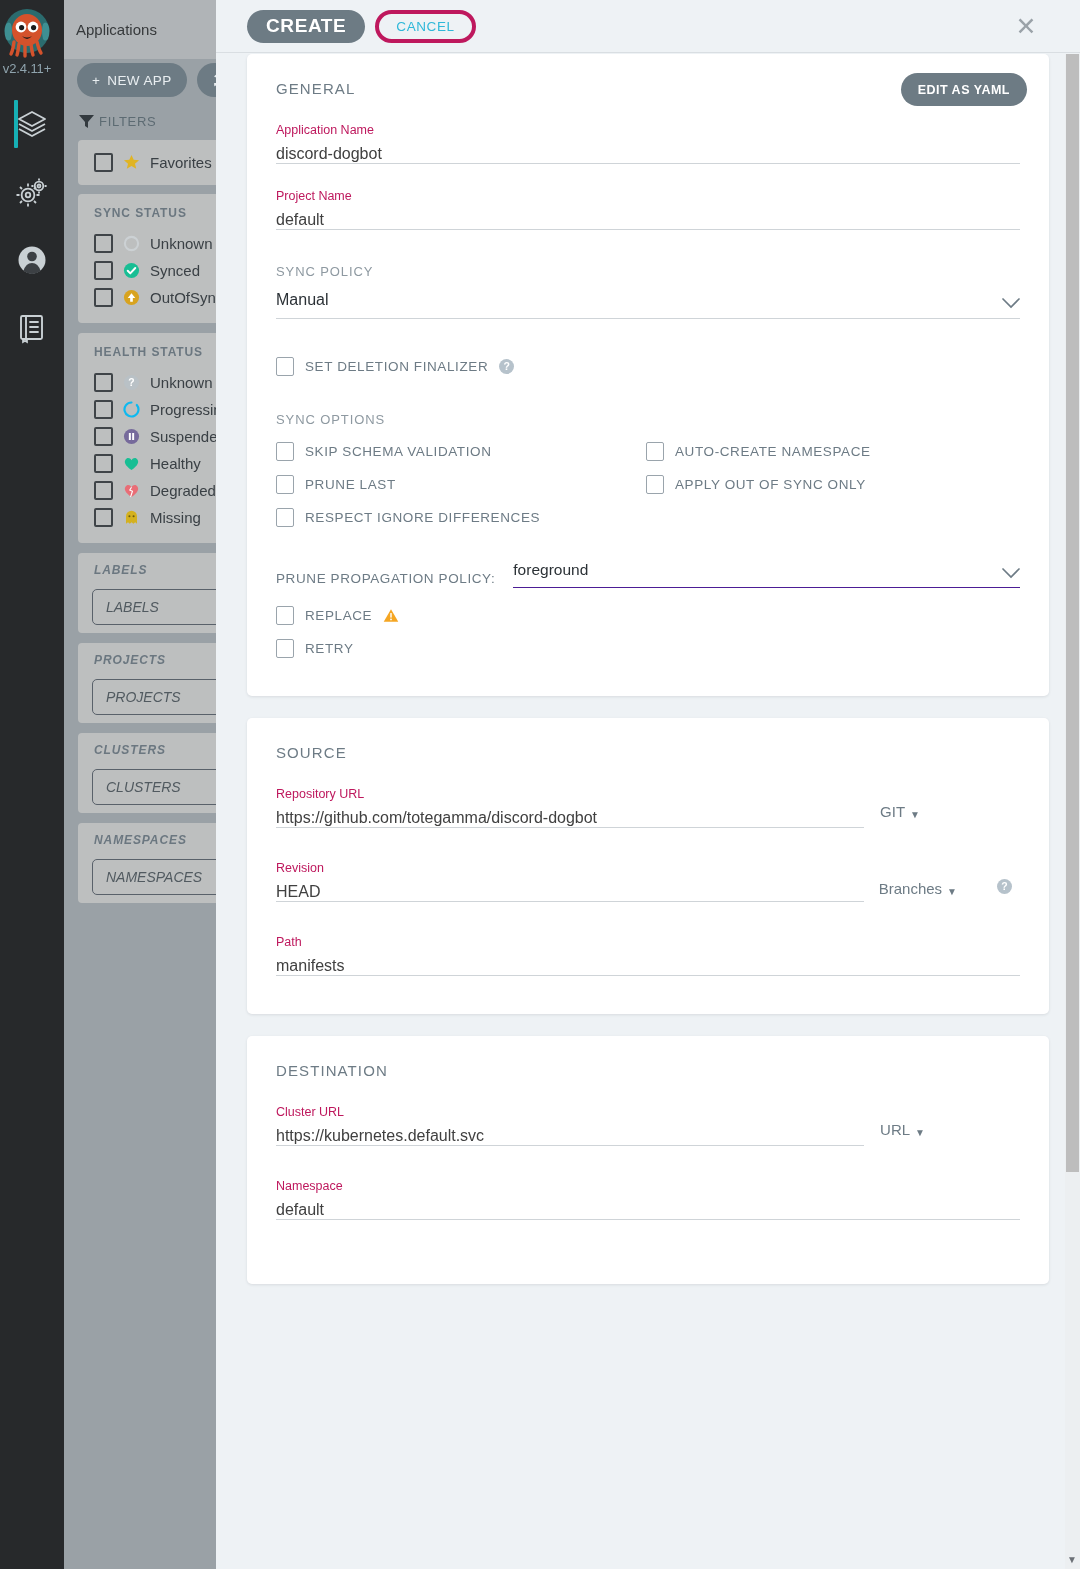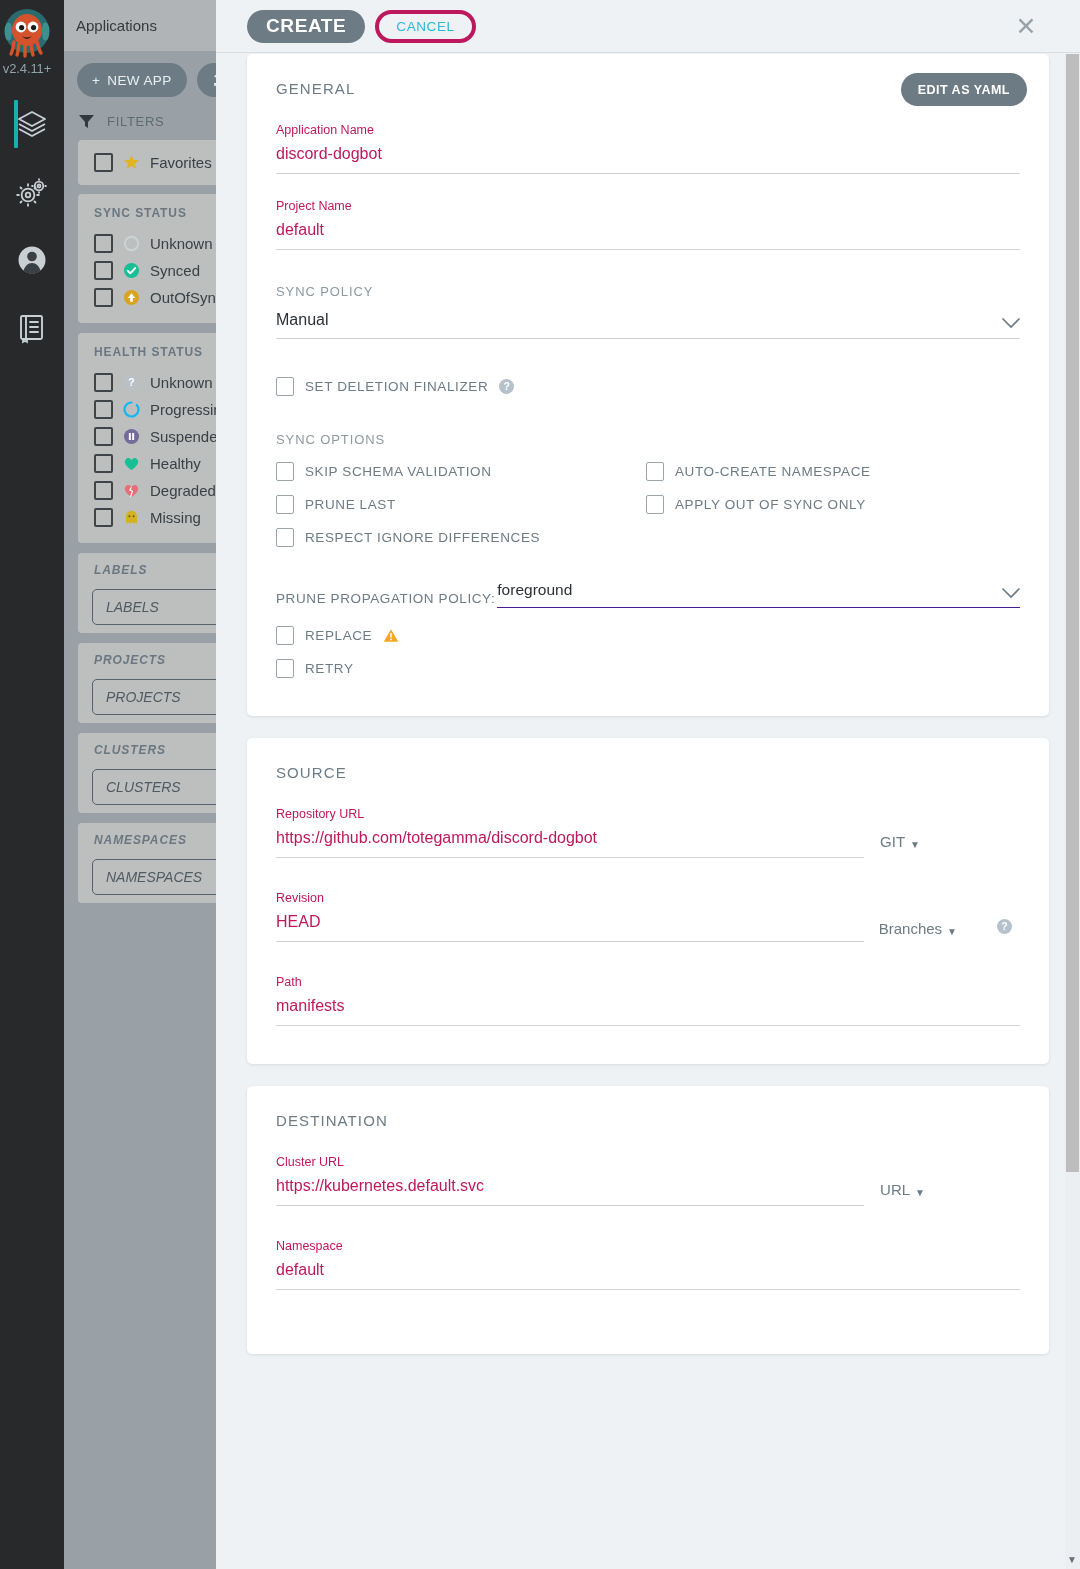--- a/index.html
+++ b/index.html
@@ -33,35 +33,35 @@
     width: 4px; height: 48px; background: #17b0b5; border-radius: 1px;
   }
   .nav-item svg { display: block; }
 
   
   .side-panel {
     position: absolute; left: 64px; top: 0; width: 152px; height: 1569px;
     background: #9aa1a6; z-index: 30; overflow: hidden;
   }
   .side-topbar {
-    position: absolute; left: 0; top: 0; width: 152px; height: 51px;
+    position: absolute; left: 0; top: 0; width: 152px; height: 59px;
     background: #b0b4b7;
     display: flex; align-items: center; padding-left: 12px;
   }
   .side-topbar .title { font-size: 15px; color: #36393b; }
   .side-body { position: absolute; top: 51px; left: 0; width: 152px; }
   .newapp-row { padding: 12px 0 10px 13px; display:flex; gap:10px; }
   .pill-btn {
     background: #6d7b84; color: #e9eef1; border: none; border-radius: 18px;
     height: 34px; padding: 0 15px; font-size: 13.5px; letter-spacing:.4px;
     display: flex; align-items: center; gap: 7px; white-space: nowrap;
     font-family: "Liberation Sans", sans-serif;
   }
   .filters-head {
-    display:flex; align-items:center; gap: 12px; padding: 6px 0 10px 14px;
+    display:flex; align-items:center; gap: 4px; padding: 6px 0 10px 14px;
   }
   .filters-head .lbl { font-size: 13px; color:#5d6b73; letter-spacing:.7px; }
   .fgroup {
     background: #bdbfbf; margin: 0 0 10px 14px; border-radius: 4px;
     padding: 10px 0 12px 0; width: 200px;
   }
   .fgroup.single { padding: 8px 0; font-style: italic; }
   .fgroup-title {
     font-size: 12px; color: #6b7780; letter-spacing: .9px;
     font-weight: bold; padding: 2px 0 10px 16px;
@@ -143,21 +143,21 @@
   .yaml-btn {
     position:absolute; right: 22px; top: 19px;
     background:#6d7b84; color:#fff; border:none; border-radius: 18px;
     height: 33px; padding: 0 17px; font-size: 12.5px; letter-spacing:.5px;
     font-weight:600; font-family:"Liberation Sans", sans-serif;
   }
 
   .field { margin-bottom: 25px; position: relative; }
   .field .flabel { font-size: 12.5px; color: #be185d; margin-bottom: 8px; }
   .field .fvalue {
-    font-size: 16px; color: #be185d; padding-bottom: 10px;
+    font-size: 16px; color: #404040; 
     border-bottom: 1px solid #cfd4d8;
   }
   .field.short .fvalue { width: 588px; }
   .suffix {
     position:absolute; right: 0px; bottom: 8px;
     font-size: 15px; color: #6d7b85; display:flex; align-items:flex-end; gap:5px;
   }
   .suffix.rev { right: 0px; bottom: 5px; }
   .caret-sm { font-size: 10px; color:#6d7b85; }
   .help-dot {
@@ -177,21 +177,21 @@
   .cb-sm {
     width: 18px; height: 19px; border: 1px solid #9aa4ac; border-radius: 2px;
     background:#fff; flex:none;
   }
   .opt-row .olbl { font-size: 13.5px; color:#6d7b85; letter-spacing:.6px; }
 
   .opts-grid { display:flex; }
   .opts-col { width: 370px; }
 
   .ppp-row {
-    display:flex; align-items:flex-end; gap: 2px; margin: 20px 0 18px 0;
+    display:flex; align-items:flex-end; gap: 18px; margin: 20px 0 18px 0;
   }
   .ppp-label { font-size: 13.5px; color:#6d7b85; letter-spacing:.6px; padding-bottom: 2px; }
   .ppp-sel {
     flex: 1; display:flex; align-items:flex-end; justify-content:space-between;
     border-bottom: 1px solid #4c1d95; padding-bottom: 8px;
   }
   .ppp-sel .v { font-size: 15.5px; color:#2b3136; }
 
   .warn-tri { width: 16px; height: 15px; display:inline-block; vertical-align:-2px; }
 </style>

